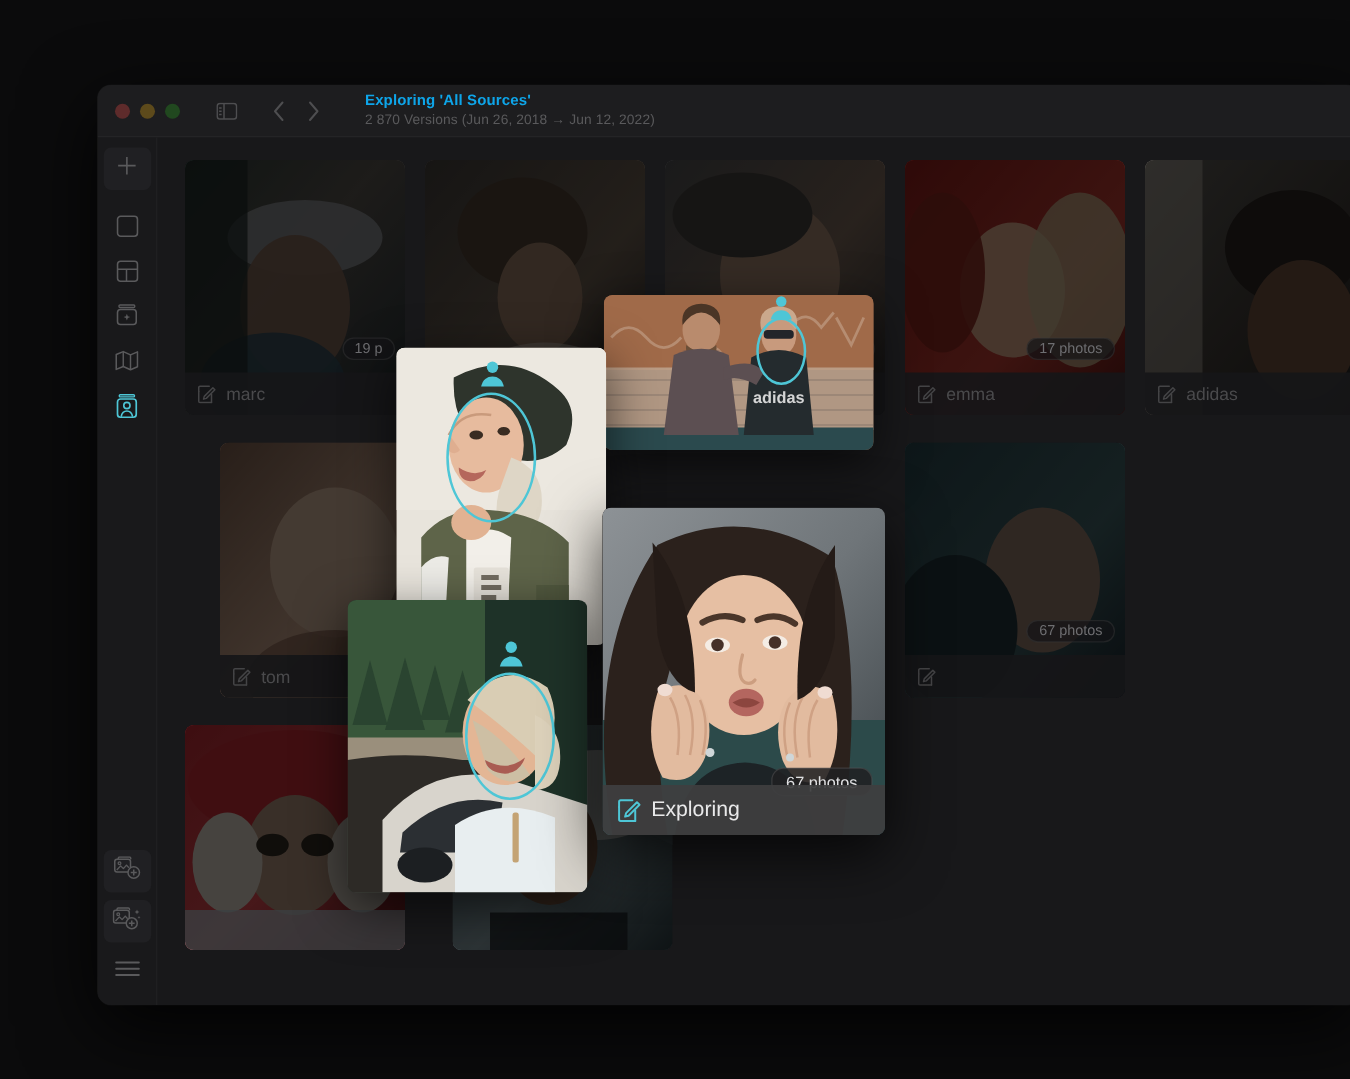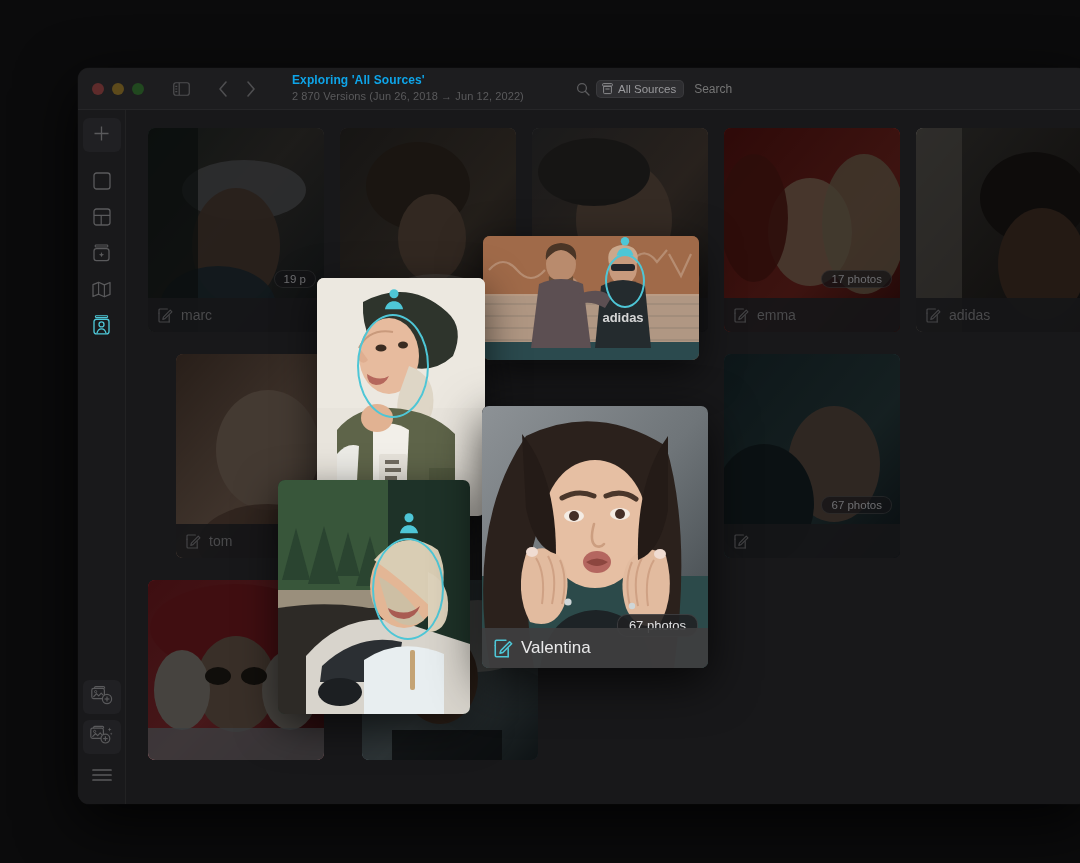--- a/index.html
+++ b/index.html
@@ -191,39 +191,20 @@
             <polyline points="3,2 9,9 3,16" stroke="currentColor" stroke-width="1.6" fill="none" stroke-linecap="round" stroke-linejoin="round"></polyline>
           </svg>
         </div>
       </div>
 
       <div class="title-block">
         <div class="title-main">Exploring 'All Sources'</div>
         <div class="title-sub">2 870 Versions (Jun 26, 2018 → Jun 12, 2022)</div>
       </div>
 
-      <div class="searchbar">
-        <span class="search-mag">
-          <svg width="14" height="14" viewBox="0 0 14 14" fill="none">
-            <circle cx="6" cy="6" r="4.4" stroke="currentColor" stroke-width="1.3"></circle>
-            <line x1="9.3" y1="9.3" x2="13" y2="13" stroke="currentColor" stroke-width="1.3" stroke-linecap="round"></line>
-          </svg>
-        </span>
-        <span class="source-token">
-          <span class="tok-ico">
-            <svg width="11" height="12" viewBox="0 0 11 12" fill="none">
-              <rect x="0.6" y="0.6" width="9.8" height="2.4" rx="0.8" stroke="currentColor" stroke-width="1"></rect>
-              <path d="M1.6 3.4 h7.8 v6.2 a1 1 0 0 1 -1 1 h-5.8 a1 1 0 0 1 -1 -1 z" stroke="currentColor" stroke-width="1" fill="none"></path>
-              <line x1="3.8" y1="6" x2="7.2" y2="6" stroke="currentColor" stroke-width="1" stroke-linecap="round"></line>
-            </svg>
-          </span>
-          <span>All Sources</span>
-        </span>
-        <input class="search-placeholder" style="background: none; border: none; outline: none; width: 120px;" placeholder="Search">
-      </div>
     </div>
 
     <div class="sidebar">
       <div class="sb-top">
 
         <div class="sb-btn boxed">
           <span>
             <svg width="17" height="17" viewBox="0 0 17 17">
                 <line x1="8.5" y1="1.5" x2="8.5" y2="15.5" stroke="currentColor" stroke-width="1.3"></line>
                 <line x1="1.5" y1="8.5" x2="15.5" y2="8.5" stroke="currentColor" stroke-width="1.3"></line>
@@ -751,19 +732,19 @@
         <div class="badge" style="top:208px; right:10px;">67 photos</div>
         <div class="label-bar">
           <span class="edit-ico">
             <svg width="19" height="19" viewBox="0 0 15 15" fill="none">
               <path d="M1 5.2 V13 a1 1 0 0 0 1 1 h9.2" stroke="currentColor" stroke-width="1.25" fill="none" stroke-linecap="round"></path>
               <path d="M1 5.2 V2 a1 1 0 0 1 1 -1 h7.4" stroke="currentColor" stroke-width="1.25" fill="none" stroke-linecap="round"></path>
               <path d="M11.2 14 V7.6" stroke="currentColor" stroke-width="1.25" stroke-linecap="round"></path>
               <path d="M5.4 9.1 L12.3 2.2 l1.6 1.6 -6.9 6.9 -2.2 0.6 z" stroke="currentColor" stroke-width="1.25" fill="none" stroke-linejoin="round"></path>
             </svg>
           </span>
-          <span class="label-txt">Valentina</span>
+          <span class="label-txt">Exploring</span>
         </div>
       </div>
 
     </div>
   </div>
 </div>
 
 </body></html>

